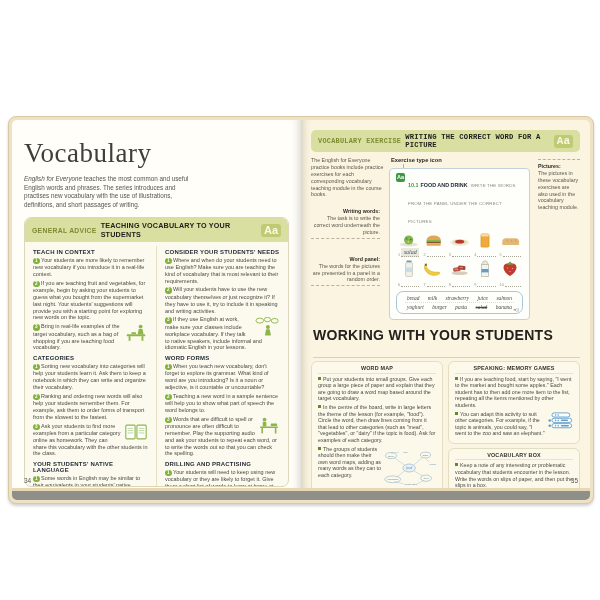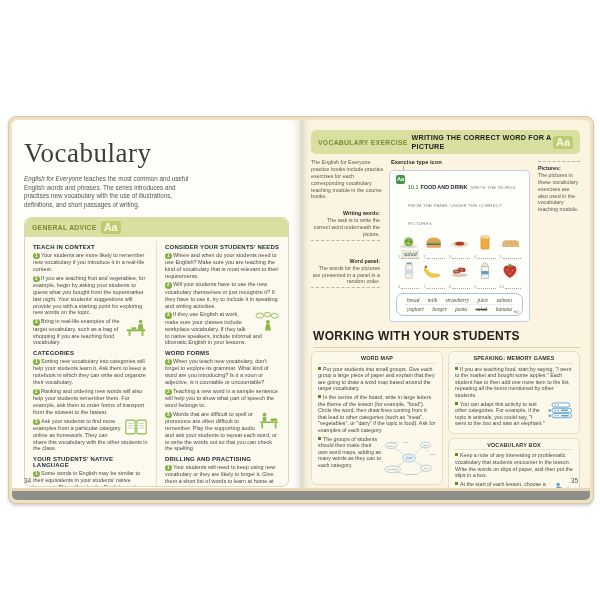--- a/index.html
+++ b/index.html
@@ -35,21 +35,21 @@
   .col{flex:1;min-width:0;}
   .col+.col{border-left:1px solid #E3DEC4;padding-left:8px;margin-left:8px;}
   .sec{margin-bottom:4px;}
   .sec-h{font-size:6px;font-weight:bold;color:#1E2733;letter-spacing:.2px;margin:3px 0 1.5px 0;}
   .bl{font-size:5.5px;line-height:1.24;color:#4A4A44;margin-bottom:2px;overflow:hidden;}
   .num{display:inline-block;width:6.5px;height:6.5px;border-radius:50%;background:#83B03F;color:#fff;font-size:4.6px;line-height:6.6px;text-align:center;font-weight:bold;margin-right:1.5px;}
   .b-icon{float:right;margin:1px 0 1px 3px;}
 
   
   .rp-inner{position:absolute;inset:10px 10px 14px 10px;}
-  .rp-head{display:flex;align-items:center;background:#D8DFA0;padding:3px 7px;border-radius:5px;}
+  .rp-head{display:flex;align-items:center;background:#D8DFA0;padding:3px 7px;border-radius:5px;font-family:Liberation Mono, monospace;}
 
   .ex-region{display:flex;margin-top:5px;}
   .note-col{width:74px;font-size:5.3px;line-height:1.3;color:#5A594F;}
   .note-col.right{width:42px;padding-left:4px;}
   .note-label{font-weight:bold;color:#2A2A26;}
   .note-blk{margin-bottom:10px;}
   .nb-right{text-align:right;padding-right:5px;}
   .leader{border-top:1px dashed #B7B2A0;height:1px;margin:2px 0;}
 
   .ex-mid{flex:1;min-width:0;padding:0 4px;}
@@ -69,21 +69,21 @@
   .slot-num{font-size:3.8px;color:#9B988C;margin-right:1px;}
   .slot-line{flex:1;border-bottom:1px dotted #A8A496;height:7px;}
   .answer{flex:1;font-family:"Liberation Serif",serif;font-style:italic;font-size:6px;color:#3F5C77;background:#E9E8DB;border-bottom:1px dotted #A8A496;text-align:center;height:8px;line-height:8px;}
   .panel{border:1px solid #A9C7DA;border-radius:7px;margin-top:3px;padding:1.5px 8px 2.5px 8px;position:relative;}
   .panel-row{display:flex;justify-content:space-between;}
   .panel-row+.panel-row{border-top:1px dotted #D4DFE6;}
   .pword{font-family:"Liberation Serif",serif;font-style:italic;font-size:5.4px;color:#4A4A44;padding:1px 2px;}
   .crossed{text-decoration:line-through;}
   .panel-audio{position:absolute;right:3px;bottom:1px;font-size:4px;color:#8A897F;}
 
-  .work-head{font-size:12px;font-weight:bold;color:#22211C;letter-spacing:.3px;margin:7px 0 3px 2px;border-bottom:1px solid #D9D2B4;padding-bottom:4px;}
+  .work-head{font-size:14px;font-weight:bold;color:#22211C;letter-spacing:.3px;margin:7px 0 3px 2px;border-bottom:1px solid #D9D2B4;padding-bottom:14px;}
   .work-cols{display:flex;gap:5px;}
   .wcol{flex:1;min-width:0;display:flex;flex-direction:column;gap:4px;}
   .wbox{background:#FCF9EA;border:1px solid #E3DEC2;border-radius:6px;padding:3px 6px 4px 6px;overflow:hidden;}
   .wbox-h{font-size:5.4px;font-weight:bold;color:#33322C;text-align:center;letter-spacing:.2px;border-bottom:1px solid #E7E2C8;padding-bottom:1.5px;margin-bottom:2px;}
   .wb{font-size:5.3px;line-height:1.25;color:#4A4A44;margin-bottom:2px;overflow:hidden;}
   .sq{display:inline-block;width:3px;height:3px;background:#5E8A2E;margin:0 2px 1px 0;}
   .map-row{display:flex;align-items:flex-start;}
   .map-txt{width:54%;}
   .map-svg{width:46%;}
 
@@ -99,20 +99,21 @@
     <div class="pages">
 
       <div class="page page-left">
         <div class="lp-inner">
           <div class="lp-title">Vocabulary</div>
           <div class="lp-intro"><i>English for Everyone</i><span> teaches the most common and useful English words and phrases. The series introduces and practises new vocabulary with the use of illustrations, definitions, and short passages of writing.</span></div>
 
           <div class="advice-box">
             <div class="g-head">
               <span class="g-kicker">GENERAL ADVICE</span>
+              <span class="g-title">TEACHING VOCABULARY TO YOUR STUDENTS</span>
               <span class="g-badge">Aa</span>
             </div>
             <div class="cols">
 
               <div class="col">
                 <div class="sec">
                   <div class="sec-h">TEACH IN CONTEXT</div>
                   <div class="bl"><span class="num">1</span><span>Your students are more likely to remember new vocabulary if you introduce it in a real-life context.</span></div>
                   <div class="bl"><span class="num">2</span><span>If you are teaching fruit and vegetables, for example, begin by asking your students to guess what you bought from the supermarket last night. Your students' suggestions will provide you with a starting point for exploring new words on the topic.</span></div>
                   <div class="bl">

